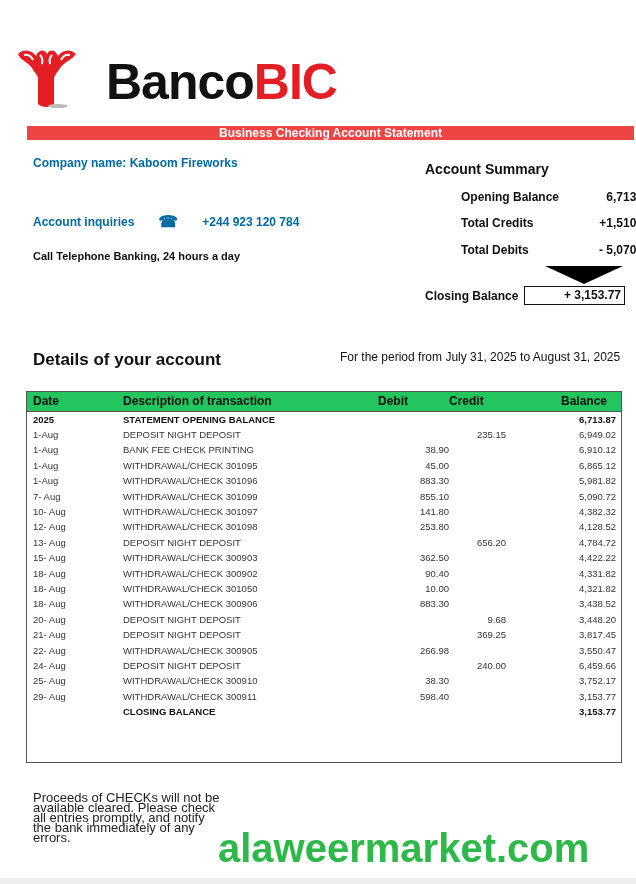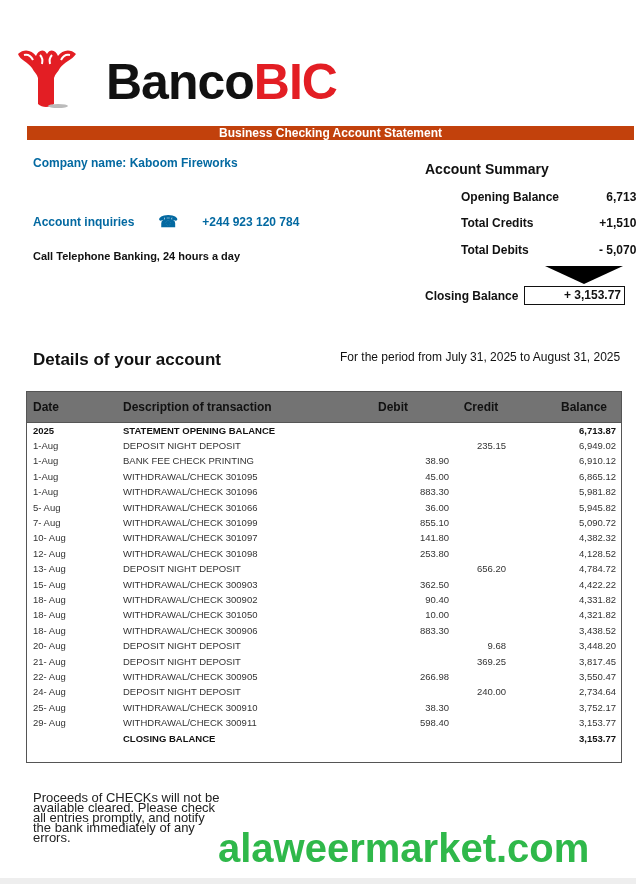--- a/index.html
+++ b/index.html
@@ -10,51 +10,51 @@
   .abs { position: absolute; }
   .logo-tree { left: 14px; top: 46px; width: 66px; height: 64px; }
   .logo-text {
     left: 106px; top: 52px; font-size: 50px; line-height: 60px;
     letter-spacing: -1px; font-weight: bold;
   }
   .logo-text .banco { color: #111; }
   .logo-text .bic { color: #e31e24; }
   .title-bar {
     left: 27px; top: 126px; width: 607px; height: 14px;
-    background: #c2410c; color: #fff; font-weight: bold; font-size: 12px;
+    background: #ef4444; color: #fff; font-weight: bold; font-size: 12px;
     line-height: 14px; text-align: center;
   }
   .lbl-bold { font-weight: bold; font-size: 12px; color: #0369a1; }
   .company { left: 33px; top: 156px; }
   .inquiries { left: 33px; top: 215px; display: flex; align-items: center; gap: 24px; }
   .phone-icon { font-size: 16px; line-height: 14px; }
   .telebank { left: 33px; top: 250px; font-size: 11px; font-weight: bold; }
   .summary-title { left: 425px; top: 161px; font-size: 14px; font-weight: bold; }
   .sum-row { left: 425px; width: 192px; display: flex; justify-content: space-between; font-size: 12px; font-weight: bold; margin-left: 36px; }
   .sum-row .v { text-align: right; }
   .arrow { left: 545px; top: 266px; width: 0; height: 0;
     border-left: 39px solid transparent; border-right: 39px solid transparent;
     border-top: 18px solid #000; }
   .closing-lbl { left: 425px; top: 289px; font-size: 12px; font-weight: bold; }
   .closing-box { left: 524px; top: 286px; width: 96px; height: 17px; border: 1.5px solid #111;
     font-size: 12px; font-weight: bold; text-align: right; line-height: 17px; padding-right: 3px; box-sizing: content-box; }
   .details { left: 33px; top: 350px; font-size: 17px; font-weight: bold; }
   .period { left: 340px; top: 350px; font-size: 12px; }
   .table-wrap { left: 26px; top: 391px; width: 596px; height: 372px; border: 1px solid #555; box-sizing: border-box; }
   table { border-collapse: collapse; width: 100%; font-size: 9.5px; color: #333; }
-  thead tr { background: #737373; height: 30px; border-bottom: 1px solid #555; }
+  thead tr { background: #22c55e; height: 19px; border-bottom: 1px solid #555; }
   th { font-size: 12px; font-weight: bold; color: #111; text-align: left; padding: 0; }
   td { padding: 0; height: 15.4px; line-height: 15.4px; }
   .c-date { width: 90px; padding-left: 6px; }
   .c-desc { width: 255px; }
   .c-debit { width: 71px; text-align: right; }
   .c-credit { width: 89px; text-align: right; padding-right: 0; }
   .c-bal { text-align: right; padding-right: 5px; }
   th.c-debit { text-align: left; padding-right: 0; }
-  th.c-credit { text-align: center; padding-right: 25px; width: 64px; }
+  th.c-credit { text-align: left; padding-right: 25px; width: 64px; }
   td.c-credit { padding-right: 32px; width: 57px; text-align: right; }
   th.c-bal { padding-right: 14px; }
   tr.bold td { font-weight: bold; color: #111; }
   .footer-note { left: 33px; top: 793px; width: 190px; font-size: 13px; line-height: 10px; color: #222; }
   .watermark { left: 218px; top: 826px; font-size: 40px; font-weight: bold; color: #2fb84a; letter-spacing: 0px; }
   .bottom-strip { left: 0; top: 878px; width: 636px; height: 6px; background: #eeeeee; }
 </style>
 </head>
 <body>
 
@@ -143,27 +143,20 @@
           <td class="c-bal">6,865.12</td>
         </tr>
         <tr>
           <td class="c-date">1-Aug</td>
           <td class="c-desc">WITHDRAWAL/CHECK 301096</td>
           <td class="c-debit">883.30</td>
           <td class="c-credit"></td>
           <td class="c-bal">5,981.82</td>
         </tr>
         <tr>
-          <td class="c-date">5- Aug</td>
-          <td class="c-desc">WITHDRAWAL/CHECK 301066</td>
-          <td class="c-debit">36.00</td>
-          <td class="c-credit"></td>
-          <td class="c-bal">5,945.82</td>
-        </tr>
-        <tr>
           <td class="c-date">7- Aug</td>
           <td class="c-desc">WITHDRAWAL/CHECK 301099</td>
           <td class="c-debit">855.10</td>
           <td class="c-credit"></td>
           <td class="c-bal">5,090.72</td>
         </tr>
         <tr>
           <td class="c-date">10- Aug</td>
           <td class="c-desc">WITHDRAWAL/CHECK 301097</td>
           <td class="c-debit">141.80</td>
@@ -231,21 +224,21 @@
           <td class="c-desc">WITHDRAWAL/CHECK 300905</td>
           <td class="c-debit">266.98</td>
           <td class="c-credit"></td>
           <td class="c-bal">3,550.47</td>
         </tr>
         <tr>
           <td class="c-date">24- Aug</td>
           <td class="c-desc">DEPOSIT NIGHT DEPOSIT</td>
           <td class="c-debit"></td>
           <td class="c-credit">240.00</td>
-          <td class="c-bal">2,734.64</td>
+          <td class="c-bal">6,459.66</td>
         </tr>
         <tr>
           <td class="c-date">25- Aug</td>
           <td class="c-desc">WITHDRAWAL/CHECK 300910</td>
           <td class="c-debit">38.30</td>
           <td class="c-credit"></td>
           <td class="c-bal">3,752.17</td>
         </tr>
         <tr>
           <td class="c-date">29- Aug</td>

